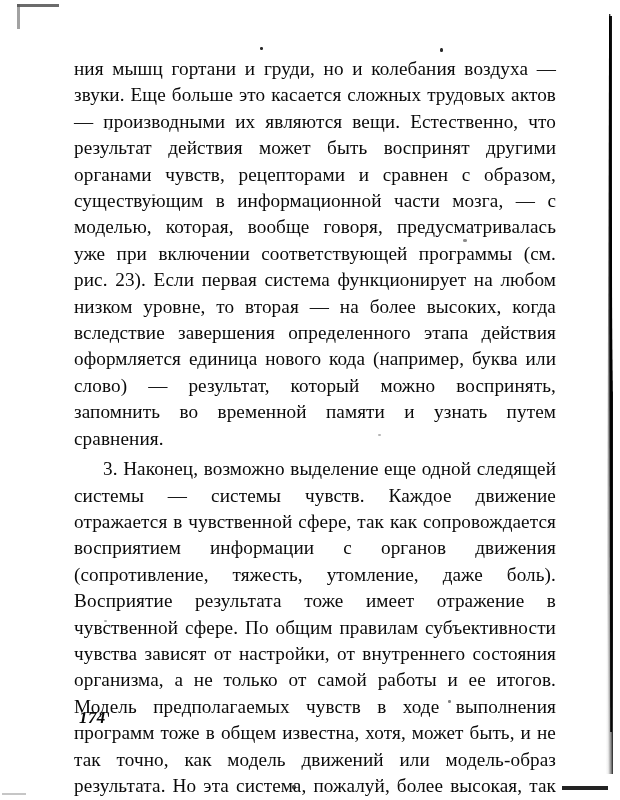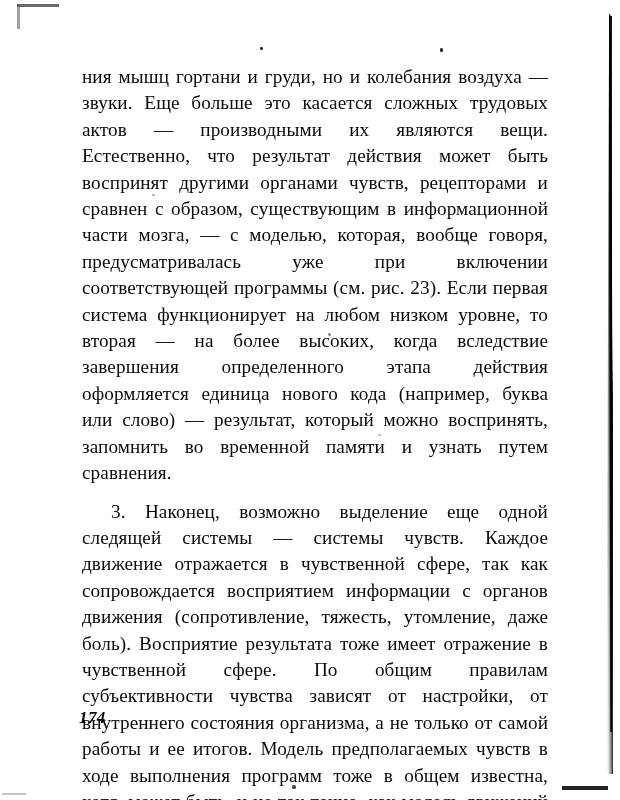--- a/index.html
+++ b/index.html
@@ -99,21 +99,21 @@
   }
 
   
   .textblock {
     position: absolute;
     left: 70px;
     top: 52px;
     width: 490px;
   }
   .para {
-    margin: 12px;
+    margin: 4px;
     text-align: justify;
     text-justify: inter-word;
     font-size: 19.2px;
     line-height: 26.4px;
     color: #0a0a0a;
     letter-spacing: .1px;
     word-spacing: .5px;
     -webkit-font-smoothing: none;
   }
   .para + .para {

